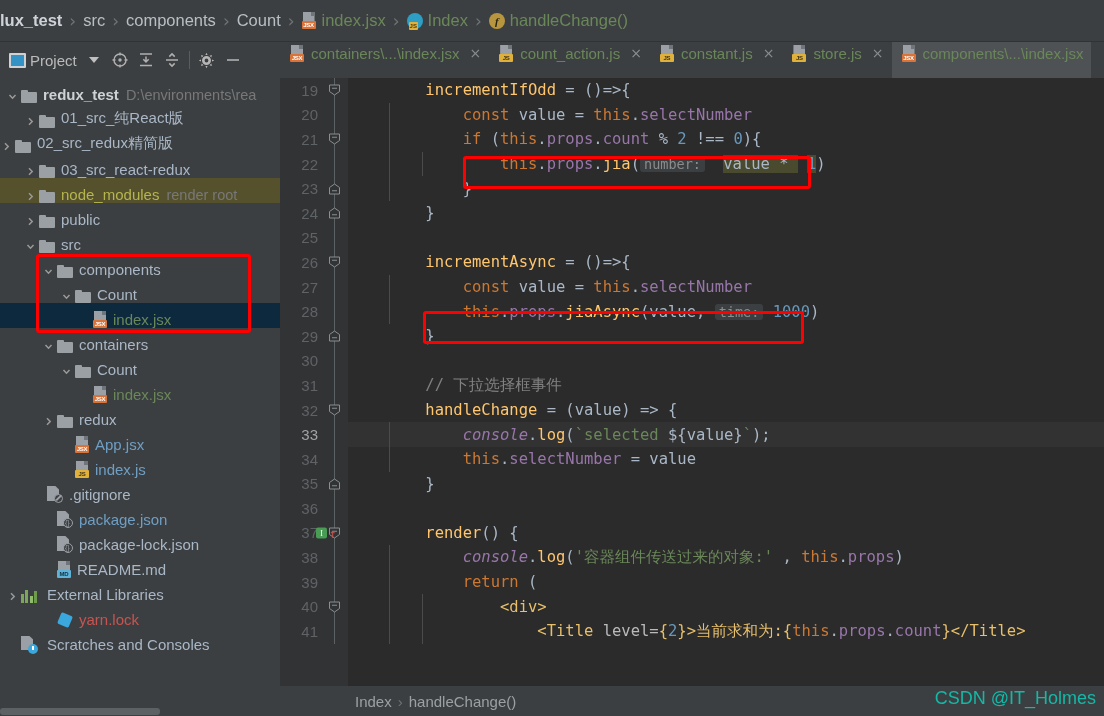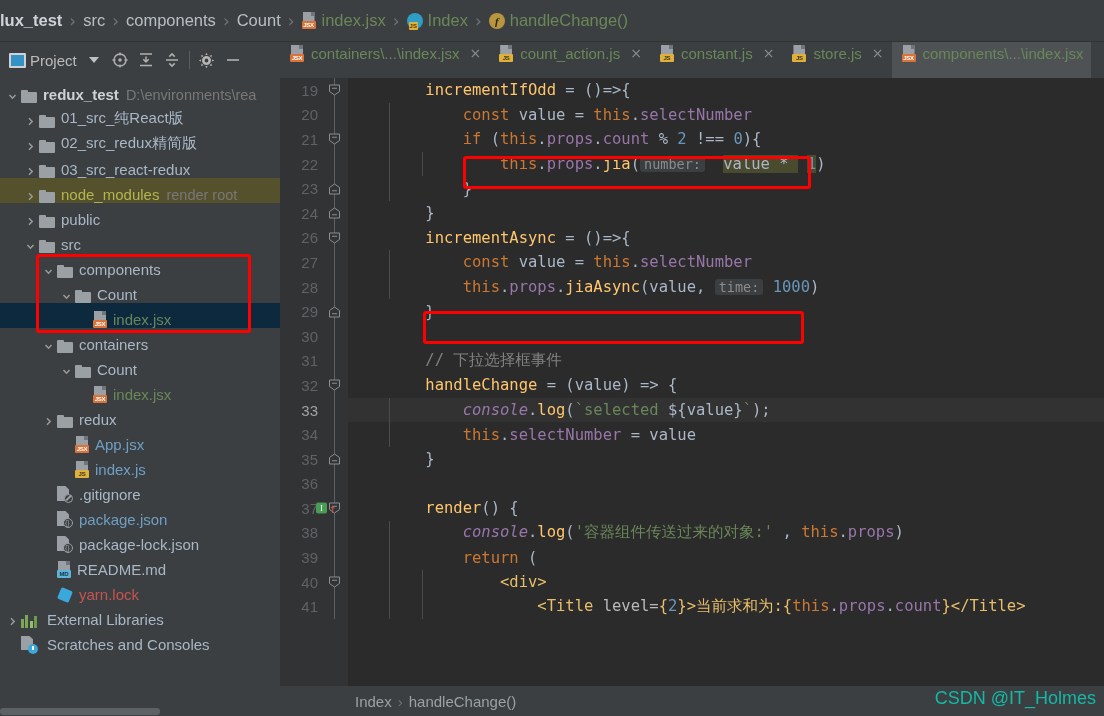--- a/index.html
+++ b/index.html
@@ -510,21 +510,21 @@
           <svg width="11" height="11" viewBox="0 0 11 11">
             <path d="M4 2.3L7.2 5.5 4 8.7" fill="none" stroke="#9a9a9a" stroke-width="1.5"></path>
           </svg>
         </span>
         <span class="folder">
           <span class="tabf"></span>
           <span class="body"></span>
         </span>
         <span class="tlabel plain">01_src_纯React版</span>
       </div>
-      <div class="trow" style="padding-left:24px">
+      <div class="trow" style="">
         <span class="tarrow">
           <svg width="11" height="11" viewBox="0 0 11 11">
             <path d="M4 2.3L7.2 5.5 4 8.7" fill="none" stroke="#9a9a9a" stroke-width="1.5"></path>
           </svg>
         </span>
         <span class="folder">
           <span class="tabf"></span>
           <span class="body"></span>
         </span>
         <span class="tlabel plain">02_src_redux精简版</span>
@@ -671,21 +671,21 @@
       <div class="trow" style="padding-left:60px">
         <span class="tarrow"></span>
         <span class="ficon">
           <span class="sheet"></span>
           <span class="fold"></span>
           <span class="badge js">JS</span>
         </span>
         <span style="width:5px;display:inline-block"></span>
         <span class="tlabel blue">index.js</span>
       </div>
-      <div class="trow" style="padding-left:42px">
+      <div class="trow" style="padding-left:32px">
         <span class="tarrow"></span>
         <span class="gitignore-icon">
           <span class="sheet"></span>
           <span class="mark"></span>
         </span>
         <span class="tlabel plain">.gitignore</span>
       </div>
       <div class="trow" style="padding-left:42px">
         <span class="tarrow"></span>
         <span class="json-icon">
@@ -704,40 +704,40 @@
       </div>
       <div class="trow" style="padding-left:42px">
         <span class="tarrow"></span>
         <span class="ficon">
           <span class="sheet"></span>
           <span class="fold"></span>
           <span class="badge md">MD</span>
         </span>
         <span style="width:5px;display:inline-block"></span>
         <span class="tlabel plain">README.md</span>
-      </div>
-      <div class="trow" style="padding-left:42px">
-        <span class="tarrow"></span>
-        <span class="yarn-icon"></span>
-        <span class="tlabel red">yarn.lock</span>
       </div>
       <div class="trow" style="padding-left:6px">
         <span class="tarrow">
           <svg width="11" height="11" viewBox="0 0 11 11">
             <path d="M4 2.3L7.2 5.5 4 8.7" fill="none" stroke="#9a9a9a" stroke-width="1.5"></path>
           </svg>
         </span>
         <span class="ext-icon">
           <i style="height:9px"></i>
           <i style="height:13px;background:#7ea65a"></i>
           <i style="height:7px;background:#8fbd6c"></i>
           <i style="height:12px;background:#6d9a4d"></i>
         </span>
         <span style="width:4px;display:inline-block"></span>
         <span class="tlabel plain">External Libraries</span>
+      </div>
+      <div class="trow" style="padding-left:42px">
+        <span class="tarrow"></span>
+        <span class="yarn-icon"></span>
+        <span class="tlabel red">yarn.lock</span>
       </div>
       <div class="trow" style="padding-left:6px">
         <span class="tarrow"></span>
         <span class="scratch-icon">
           <span class="pg"></span>
           <span class="clock"></span>
         </span>
         <span style="width:4px;display:inline-block"></span>
         <span class="tlabel plain">Scratches and Consoles</span>
       </div>
@@ -828,20 +828,30 @@
             <span class="fold-box">
               <svg width="13" height="13" viewBox="0 0 13 13">
                 <path d="M1.5 11.5h10V5l-5-3.5-5 3.5z" fill="#313335" stroke="#8a8f92" stroke-width="1"></path>
                 <path d="M4 8.2h5" stroke="#8a8f92" stroke-width="1.1"></path>
               </svg>
             </span>
           </span>
           <span class="codetext">
             <span class="codetext-bg"></span>
             <span class="ctxt"><span class="plain">    }</span></span>
+          </span>
+        </div>
+        <div class="cline">
+          <span class="lnum">25</span>
+          <span class="gmark">
+            <span class="fold-line"></span>
+          </span>
+          <span class="codetext">
+            <span class="codetext-bg"></span>
+            <span class="ctxt"></span>
           </span>
         </div>
         <div class="cline">
           <span class="lnum">26</span>
           <span class="gmark">
             <span class="fold-line"></span>
             <span class="fold-box">
               <svg width="13" height="13" viewBox="0 0 13 13">
                 <path d="M1.5 1.5h10v6.5l-5 3.5-5-3.5z" fill="#313335" stroke="#8a8f92" stroke-width="1"></path>
                 <path d="M4 4.8h5" stroke="#8a8f92" stroke-width="1.1"></path>

